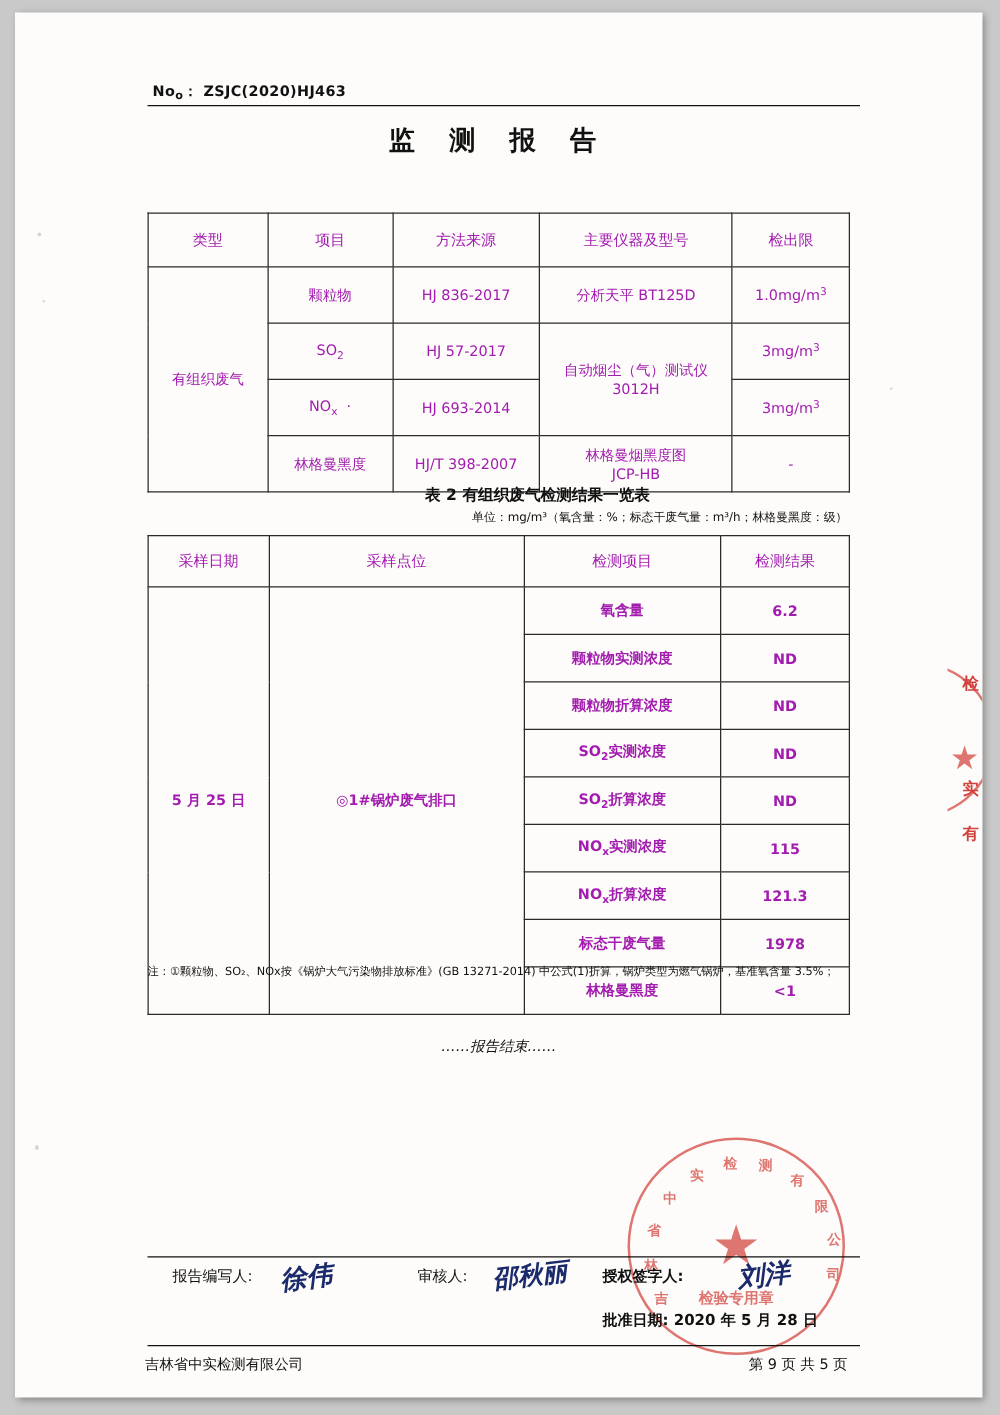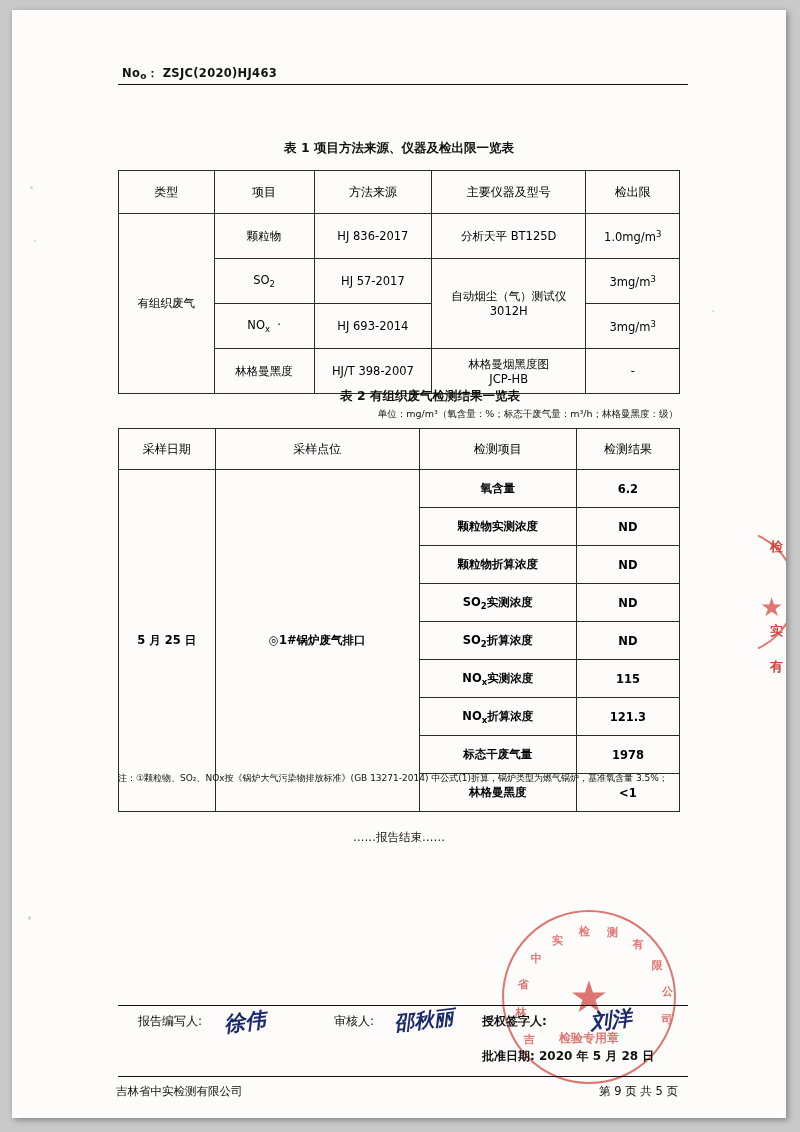--- a/index.html
+++ b/index.html
@@ -42,21 +42,21 @@
     font-size:12.5px;font-weight:bold;color:#111;
   }
   .units-line{
     position:absolute;right:108px;font-size:9.5px;color:#111;text-align:right;
   }
 
   table{border-collapse:collapse;position:absolute;}
   table td,table th{
     border:1px solid #2a2a2a;
     text-align:center;vertical-align:middle;
-    font-size:11.5px;color:#000000;font-weight:normal;
+    font-size:11.5px;color:#a21caf;font-weight:normal;
   }
   table th{font-weight:normal;}
   .t1{left:106px;top:160px;width:562px;}
   .t1 th{height:40px;font-size:12px;}
   .t1 td{height:42px;}
   .t1 .c0{width:96px;}
   .t1 .c1{width:100px;}
   .t1 .c2{width:118px;}
   .t1 .c3{width:156px;}
   .t1 .c4{width:92px;}
@@ -70,21 +70,21 @@
   .t2 .d3{width:102px;}
 
   .sub{font-size:8.5px;vertical-align:-3px;}
   .sup{font-size:8.5px;vertical-align:4px;}
 
   .note{
     position:absolute;left:106px;font-size:9px;color:#111;line-height:1.55;
     width:580px;
   }
   .end-line{
-    position:absolute;width:774px;text-align:center;font-size:11.5px;color:#111;
+    position:absolute;width:774px;text-align:center;font-size:11.5px;color:#111;font-style:italic;
   }
 
   
   .sig-rule{position:absolute;left:106px;width:570px;height:1px;background:#111;}
   .sig-label{position:absolute;font-size:12px;color:#111;}
   .approve-date{position:absolute;font-size:12px;color:#111;}
 
   .footer-left{position:absolute;left:104px;font-size:11.5px;color:#111;}
   .footer-right{position:absolute;right:108px;font-size:11.5px;color:#111;}
 
@@ -143,22 +143,22 @@
   <div class="speck" style="left:22px;top:230px;width:2px;height:2px;"></div>
   <div class="speck" style="left:16px;top:906px;width:3px;height:4px;"></div>
   <div class="speck" style="left:700px;top:300px;width:2px;height:2px;"></div>
 
   <div class="doc-no">
     <span>No</span><span class="sub">o</span>：
     <span>ZSJC(2020)HJ463</span>
   </div>
   <div class="rule-top"></div>
 
-
-  <div class="tbl-caption" style="top:130px;">表 1  项目方法来源、仪器及检出限一览表</div>
+  <div class="title">监 测 报 告</div>
+
 
   <table class="t1">
     <tbody>
           <tr>
       <th class="c0">类型</th>
       <th class="c1">项目</th>
       <th class="c2">方法来源</th>
       <th class="c3">主要仪器及型号</th>
       <th class="c4">检出限</th>
     </tr>

